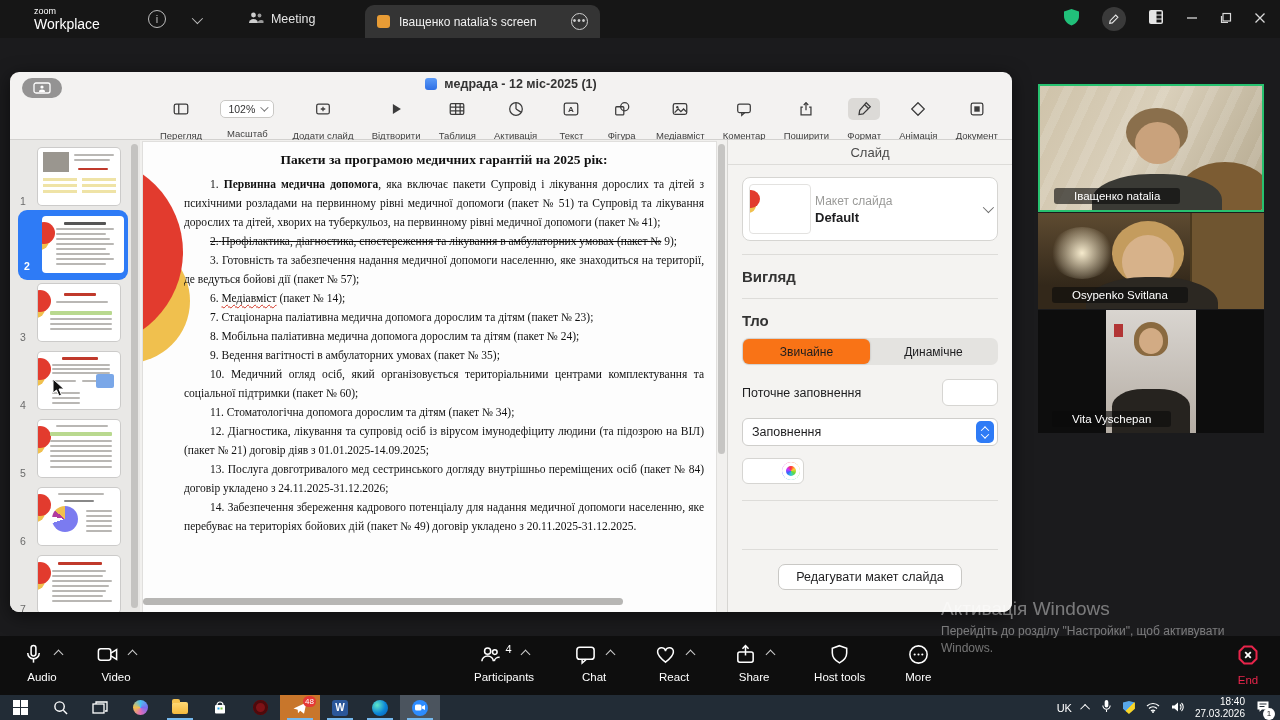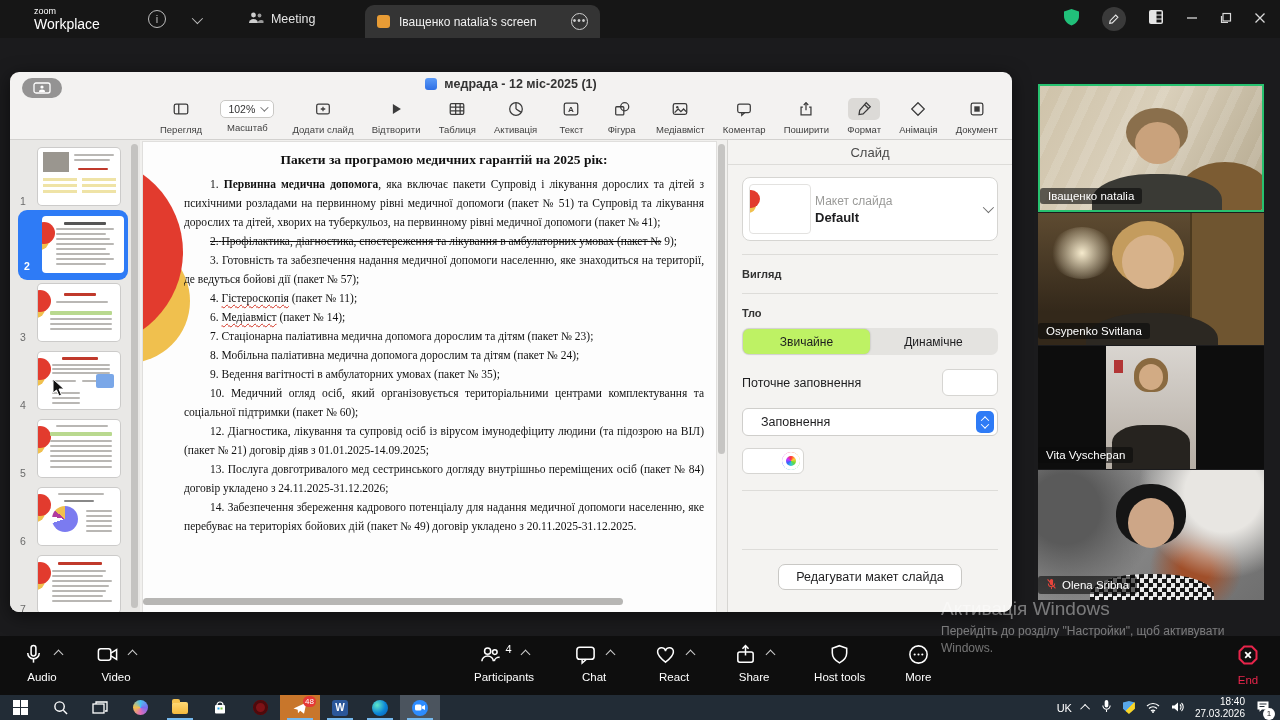--- a/index.html
+++ b/index.html
@@ -29,21 +29,21 @@
   .pencil-c { width:24px; height:24px; background:#3a3a3a; border-radius:50%; display:flex; align-items:center; justify-content:center; }
 
   
   .share-win { position:absolute; left:10px; top:72px; width:1002px; height:540px; background:#f3f2f1;
                border-radius:9px; overflow:hidden; box-shadow:0 4px 18px rgba(0,0,0,.55); }
   .kn-titlebar { height:24px; display:flex; align-items:center; justify-content:center; gap:7px; }
   .kn-doc-ico { width:12px; height:12px; border-radius:3px; background:linear-gradient(180deg,#5b9bf8,#2f6fe4); }
   .kn-title { font-size:12.5px; font-weight:bold; color:#333; }
   .kn-toolbar { height:44px; display:flex; align-items:flex-start; padding:2px 14px 0 150px;
                 justify-content:space-between; border-bottom:1px solid #d2d1cf; }
-  .kn-tool { display:flex; flex-direction:column; align-items:center; gap:4px; }
+  .kn-tool { display:flex; flex-direction:column; align-items:center; gap:10px; }
   .kn-tool .ico { height:22px; display:flex; align-items:center; justify-content:center; padding:1px 7px; border-radius:5px; }
   .kn-tool.active .ico { background:#dcdad7; }
   .kn-tool .lab { font-size:9.5px; color:#3f3f3f; white-space:nowrap; }
   .kn-zoombtn { display:flex; align-items:center; gap:5px; border:1px solid #c9c8c5; background:#fff;
                 border-radius:5px; font-size:10.5px; color:#333; padding:2px 7px; margin-top:2px; }
   .kn-zoombtn .cv { width:6px;height:6px;border-right:1.4px solid #777;border-bottom:1.4px solid #777;
                     transform:rotate(45deg) translateY(-2px); }
   .kn-body { position:absolute; left:0; right:0; top:68px; bottom:0; display:flex; }
 
   
@@ -94,32 +94,32 @@
   .layout-thumb { width:62px; height:50px; background:#fff; border:1px solid #e3e2e0; border-radius:4px;
                   position:relative; overflow:hidden; flex:none; }
   .lt-r { position:absolute; left:-8px; top:5px; width:18px; height:18px; border-radius:50%; background:#e23b2e; z-index:2;}
   .lt-y { position:absolute; left:-9px; top:13px; width:15px; height:15px; border-radius:50%; background:#f0c04e; }
   .layout-txt { margin-left:4px; }
   .layout-txt .cap { font-size:12px; color:#9a9a98; }
   .layout-txt .val { font-size:13px; font-weight:bold; color:#1d1d1f; margin-top:2px; }
   .layout-box .cv { margin-left:auto; width:8px; height:8px; border-right:1.7px solid #6e6e6e; border-bottom:1.7px solid #6e6e6e;
                     transform:rotate(45deg) translateY(-2px); }
   .insp-div { height:1px; background:#dddcd9; margin:13px 0; }
-  .sec-title { font-size:11px; font-weight:bold; color:#333; margin-bottom:9px; }
+  .sec-title { font-size:15px; font-weight:bold; color:#333; margin-bottom:9px; }
   .cb-row { display:flex; align-items:center; gap:9px; height:27px; }
   .cb { width:16px; height:16px; background:#fff; border:1px solid #c6c5c2; border-radius:4px; flex:none; }
   .cb-lab { font-size:12.5px; color:#1d1d1f; }
   .seg { height:27px; background:#e4e3e0; border-radius:7px; display:flex; padding:1px; }
   .seg .s { flex:1; display:flex; align-items:center; justify-content:center; font-size:12px; color:#1d1d1f; border-radius:6px; }
-  .seg .s.sel { background:#bef264; box-shadow:0 0 2px rgba(0,0,0,.25); }
+  .seg .s.sel { background:#f97316; box-shadow:0 0 2px rgba(0,0,0,.25); }
   .fill-row { display:flex; align-items:center; margin-top:14px; }
   .fill-row .lab { font-size:12.5px; color:#1d1d1f; }
   .fill-swatch { margin-left:auto; width:56px; height:27px; background:#fff; border:1px solid #d6d5d2; border-radius:6px; }
   .fill-select { margin-top:12px; height:28px; background:#fff; border:1px solid #cfceba; border-color:#cfcecb; border-radius:6px;
-                 display:flex; align-items:center; padding-left:18px; font-size:12.5px; color:#1d1d1f; }
+                 display:flex; align-items:center; padding-left:9px; font-size:12.5px; color:#1d1d1f; }
   .stepper { margin-left:auto; margin-right:3px; width:18px; height:22px; background:#2e7bf6; border-radius:5px;
              display:flex; flex-direction:column; align-items:center; justify-content:center; gap:1px; }
   .stepper i { width:6px; height:6px; border-right:1.6px solid #fff; border-bottom:1.6px solid #fff; display:block; }
   .stepper .up { transform:rotate(-135deg) translate(-1px,-1px); }
   .stepper .dn { transform:rotate(45deg) translate(-1px,-1px); }
   .color-well { margin-top:12px; width:62px; height:26px; background:#fff; border:1px solid #d6d5d2; border-radius:6px; position:relative; }
   .wheel { position:absolute; right:3px; top:3px; width:18px; height:18px; border-radius:50%;
            background:conic-gradient(#f33,#fc3,#6d3,#3cc,#36f,#c3f,#f33); box-shadow:inset 0 0 0 4px #fff; }
   .edit-area { position:absolute; left:14px; right:14px; bottom:0; }
   .edit-btn-wrap { text-align:center; margin:14px 0 22px; }
@@ -127,22 +127,22 @@
               font-size:12.5px; color:#1d1d1f; padding:5px 17px; }
 
   
   .float-pill { position:absolute; left:22px; top:78px; width:40px; height:20px; background:rgba(130,130,130,.85);
                 border-radius:10px; display:flex; align-items:center; justify-content:center; }
 
   
   .videos { position:absolute; left:1038px; top:84px; width:226px; }
   .vtile { position:relative; width:226px; overflow:hidden; background:#111; }
   .vtile.active { border:2.5px solid #27c16f; }
-  .vname { position:absolute; left:0; bottom:6px; background:rgba(12,12,12,.62); color:#fff; font-size:11.5px;
-           padding:2px 8px; border-radius:3px; display:flex; align-items:center; gap:5px; z-index:9; white-space:nowrap; }
+  .vname { position:absolute; left:14px; bottom:6px; background:rgba(12,12,12,.62); color:#fff; font-size:11.5px;
+           padding:2px 20px; border-radius:3px; display:flex; align-items:center; gap:5px; z-index:9; white-space:nowrap; }
   .person { position:absolute; left:0; right:0; top:0; bottom:0; }
   .hair,.face,.torso { position:absolute; border-radius:50%; }
 
   
   .wm { position:absolute; left:941px; top:598px; color:rgba(255,255,255,.42); z-index:40; pointer-events:none; }
   .wm .w1 { font-size:19px; }
   .wm .w2 { font-size:12px; margin-top:4px; }
   .wm .w3 { font-size:12px; margin-top:3px; }
 
   
@@ -501,26 +501,26 @@
       <div class="kn-canvas">
         <div class="slide">
           <div class="big-ylw"></div>
           <div class="big-red"></div>
           <div class="doc">
             <h1>Пакети за програмою медичних гарантій на 2025 рік:</h1>
             <div id="doc-paragraphs">
                 <p><span>1.</span> <span class="b">Первинна медична допомога</span><span>, яка включає пакети Супровід і лікування дорослих та дітей з психічними розладами на первинному рівні медичної допомоги (пакет № 51) та Супровід та лікування дорослих та дітей, хворих на туберкульоз, на первинному рівні медичної допомоги (пакет № 41);</span></p>
                 <p><span class="strike"><span>2.</span> <span>Профілактика, діагностика, спостереження та лікування в амбулаторних умовах (пакет №</span></span><span> 9);</span></p>
                 <p><span>3.</span> <span>Готовність та забезпечення надання медичної допомоги населенню, яке знаходиться на території, де ведуться бойові дії (пакет № 57);</span></p>
-                <p><span>4.</span> <span class="sp">Гістероскопія</span><span> (пакет № 11);</span></p>
                 <p><span>6.</span> <span class="sp">Медіавміст</span><span> (пакет № 14);</span></p>
                 <p><span>7.</span> <span>Стаціонарна паліативна медична допомога дорослим та дітям (пакет № 23);</span></p>
                 <p><span>8.</span> <span>Мобільна паліативна медична допомога дорослим та дітям (пакет № 24);</span></p>
                 <p><span>9.</span> <span>Ведення вагітності в амбулаторних умовах (пакет № 35);</span></p>
                 <p><span>10.</span> <span>Медичний огляд осіб, який організовується територіальними центрами комплектування та соціальної підтримки (пакет № 60);</span></p>
+                <p><span>11.</span> <span>Стоматологічна допомога дорослим та дітям (пакет № 34);</span></p>
                 <p><span>12.</span> <span>Діагностика, лікування та супровід осіб із вірусом імунодефіциту людини (та підозрою на ВІЛ) (пакет № 21) договір діяв з 01.01.2025-14.09.2025;</span></p>
                 <p><span>13.</span> <span>Послуга довготривалого мед сестринського догляду внутрішньо переміщених осіб (пакет № 84) договір укладено з 24.11.2025-31.12.2026;</span></p>
                 <p><span>14.</span> <span>Забезпечення збереження кадрового потенціалу для надання медичної допомоги населенню, яке перебуває на територіях бойових дій (пакет № 49) договір укладено з 20.11.2025-31.12.2025.</span></p>
               </div>
           </div>
         </div>
         <div class="h-scroll"></div>
         <div class="v-scroll"></div>
       </div>
       <aside class="kn-insp">
@@ -584,21 +584,21 @@
       linear-gradient(120deg,#cfc3aa,#d9cfba 45%,#b4a88e);">
       <div style="position:absolute;right:-8px;bottom:-12px;width:90px;height:60px;border-radius:50%;background:#7c5c33;"></div>
       <div class="hair" style="left:86px;top:22px;width:62px;height:48px;background:#8a6f4c;"></div>
       <div class="face" style="left:95px;top:36px;width:45px;height:42px;background:#c9a27c;"></div>
       <div class="torso" style="left:52px;bottom:-22px;width:130px;height:58px;background:#3a3a35;border-radius:45% 45% 0 0;"></div>
         </div>
         <span class="vname">
           <span>Іващенко natalia</span>
         </span>
       </div>
-      <div class="vtile" style="height: 132px; margin-bottom: 1px;">
+      <div class="vtile" style="height: 96px; margin-bottom: 1px;">
         <div class="person" style="background:linear-gradient(180deg,#5e4b31,#33281a 75%);">
       <div style="position:absolute;left:12px;top:14px;width:64px;height:52px;border-radius:50%;
         background:radial-gradient(circle,rgba(255,244,214,.95),rgba(255,244,214,.25) 55%,transparent 72%);"></div>
       <div style="position:absolute;right:0;top:0;width:74px;height:100%;background:#6f5530;border-left:2px solid #4b3a1f;"></div>
       <div class="hair" style="left:74px;top:8px;width:72px;height:64px;background:#c49c5e;"></div>
       <div class="face" style="left:84px;top:22px;width:52px;height:54px;background:#d7b28a;"></div>
       <div class="torso" style="left:48px;bottom:-26px;width:132px;height:58px;background:#2c2822;border-radius:45% 45% 0 0;"></div>
         </div>
         <span class="vname">
           <span>Osypenko Svitlana</span>
@@ -610,41 +610,20 @@
         <div style="position:absolute;left:8px;top:14px;width:9px;height:13px;background:#b23535;"></div>
         <div class="hair" style="left:28px;top:12px;width:34px;height:34px;background:#8a6a40;border-radius:50% 50% 40% 40%;"></div>
         <div class="face" style="left:33px;top:18px;width:24px;height:26px;background:#d2ab84;"></div>
         <div class="torso" style="left:6px;bottom:0;width:78px;height:44px;background:#26231f;border-radius:40% 40% 0 0;"></div>
       </div>
         </div>
         <span class="vname">
           <span>Vita Vyschepan</span>
         </span>
       </div>
-      <div class="vtile" style="height: 130px; margin-bottom: 1px;">
-        <div class="person" style="background:
-      radial-gradient(circle at 82% 18%, #e8e6e2 0 18%, transparent 40%),
-      radial-gradient(circle at 12% 30%, #5a5a5a 0 16%, transparent 42%),
-      radial-gradient(circle at 70% 75%, #a04f2a 0 8%, transparent 25%),
-      linear-gradient(135deg,#9a9a9a,#6f6f6f);">
-      <div class="hair" style="left:78px;top:14px;width:70px;height:62px;background:#151515;border-radius:48%;"></div>
-      <div class="face" style="left:90px;top:28px;width:46px;height:50px;background:#cda687;"></div>
-      <div class="torso" style="left:52px;bottom:-20px;width:124px;height:46px;border-radius:45% 45% 0 0;
-        background:repeating-conic-gradient(#161616 0 25%, #e8e8e8 0 50%) 0 0/9px 9px;"></div>
-        </div>
-        <span class="vname">
-          <span><svg width="11" height="12" viewBox="0 0 14 15">
-              <rect x="5" y="1" width="4" height="8" rx="2" fill="#e8453c"></rect>
-              <path d="M3 7 a4 4 0 0 0 8 0" fill="none" stroke="#e8453c" stroke-width="1.3"></path>
-              <line x1="7" y1="11.5" x2="7" y2="14" stroke="#e8453c" stroke-width="1.3"></line>
-              <line x1="2" y1="1.5" x2="12" y2="13" stroke="#e8453c" stroke-width="1.4"></line>
-            </svg></span>
-          <span>Olena Sribna</span>
-        </span>
-      </div>
     </div>
 
   <div class="wm">
     <div class="w1">Активація Windows</div>
     <div class="w2">Перейдіть до розділу "Настройки", щоб активувати</div>
     <div class="w3">Windows.</div>
   </div>
 
   <footer class="zbar">
     <div class="zgrp" id="zgrp-left" style="left:22px;">

